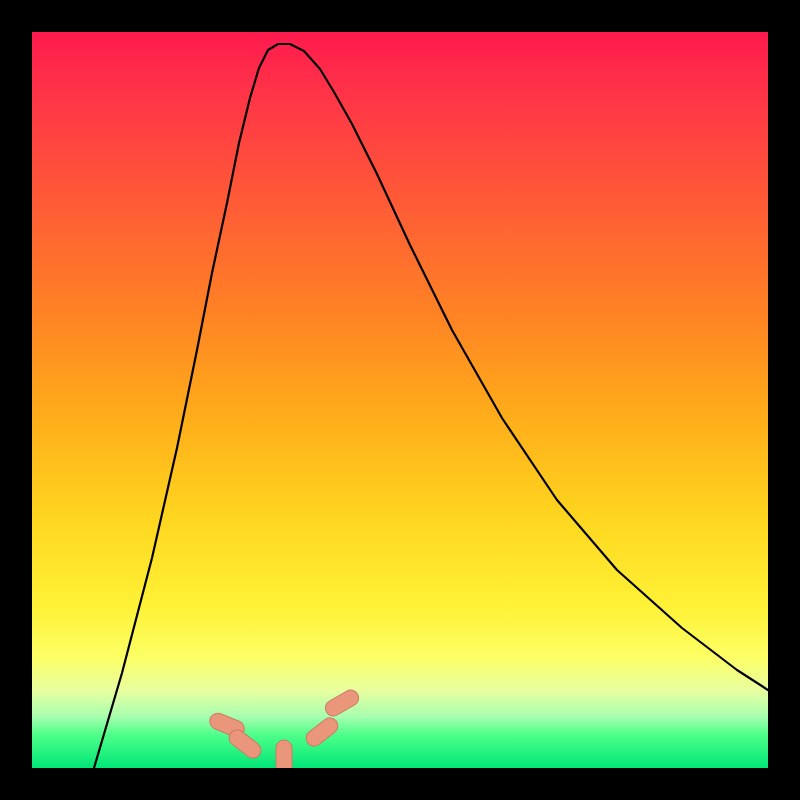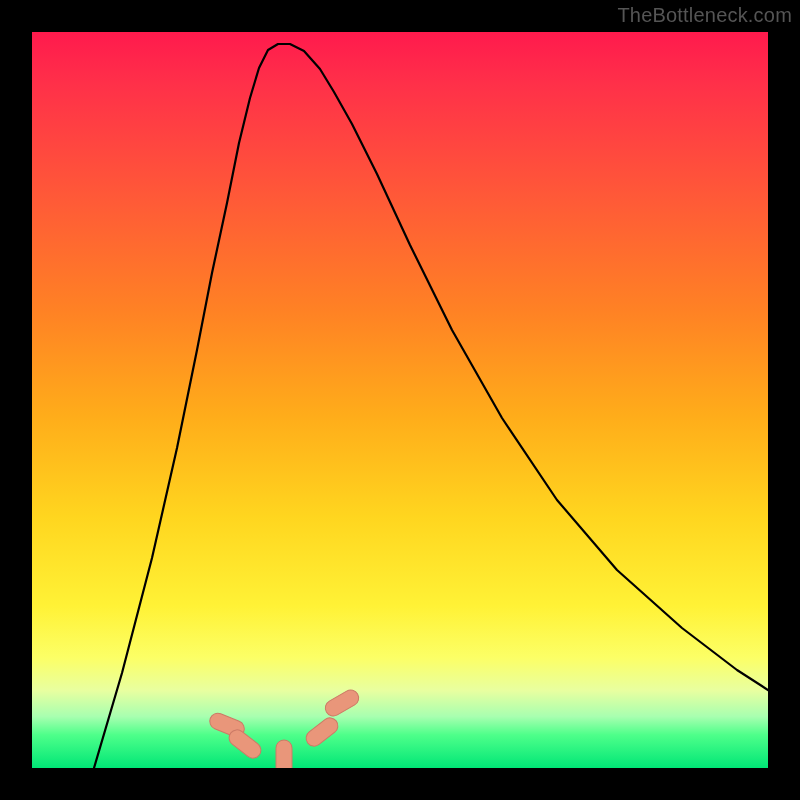--- a/index.html
+++ b/index.html
@@ -58,21 +58,20 @@
     right: 8px;
     color: #555;
     font-size: 20px;
     letter-spacing: 0.2px;
   }
 </style>
 </head>
 <body>
 
 <div class="frame">
-  <div class="watermark">TheBottleneck.com</div>
 
   <div class="plot-area">
     <div class="gradient"></div>
 
     <svg class="curve" viewBox="0 0 736 736" preserveAspectRatio="none">
       <path id="curve-path" fill="none" stroke="#000000" stroke-width="2.2" stroke-linecap="round" stroke-linejoin="round" d="M62 736 L90 641 L120 526 L145 416 L165 318 L180 241 L195 171 L207 111 L218 66 L227 36 L236 18 L246 12 L258 12 L272 19 L288 37 L302 60 L320 92 L345 142 L378 213 L420 298 L470 386 L525 468 L585 538 L650 596 L705 638 L736 658"></path>
       <g id="markers">
           <rect x="-8" y="-18" width="16" height="36" rx="8" ry="8" fill="#e9967a" stroke="#cc7a66" stroke-width="1" transform="translate(195,693) rotate(-68)"></rect>
           <rect x="-8" y="-18" width="16" height="36" rx="8" ry="8" fill="#e9967a" stroke="#cc7a66" stroke-width="1" transform="translate(213,712) rotate(-52)"></rect>
           <rect x="-8" y="-18" width="16" height="36" rx="8" ry="8" fill="#e9967a" stroke="#cc7a66" stroke-width="1" transform="translate(252,726) rotate(0)"></rect>

